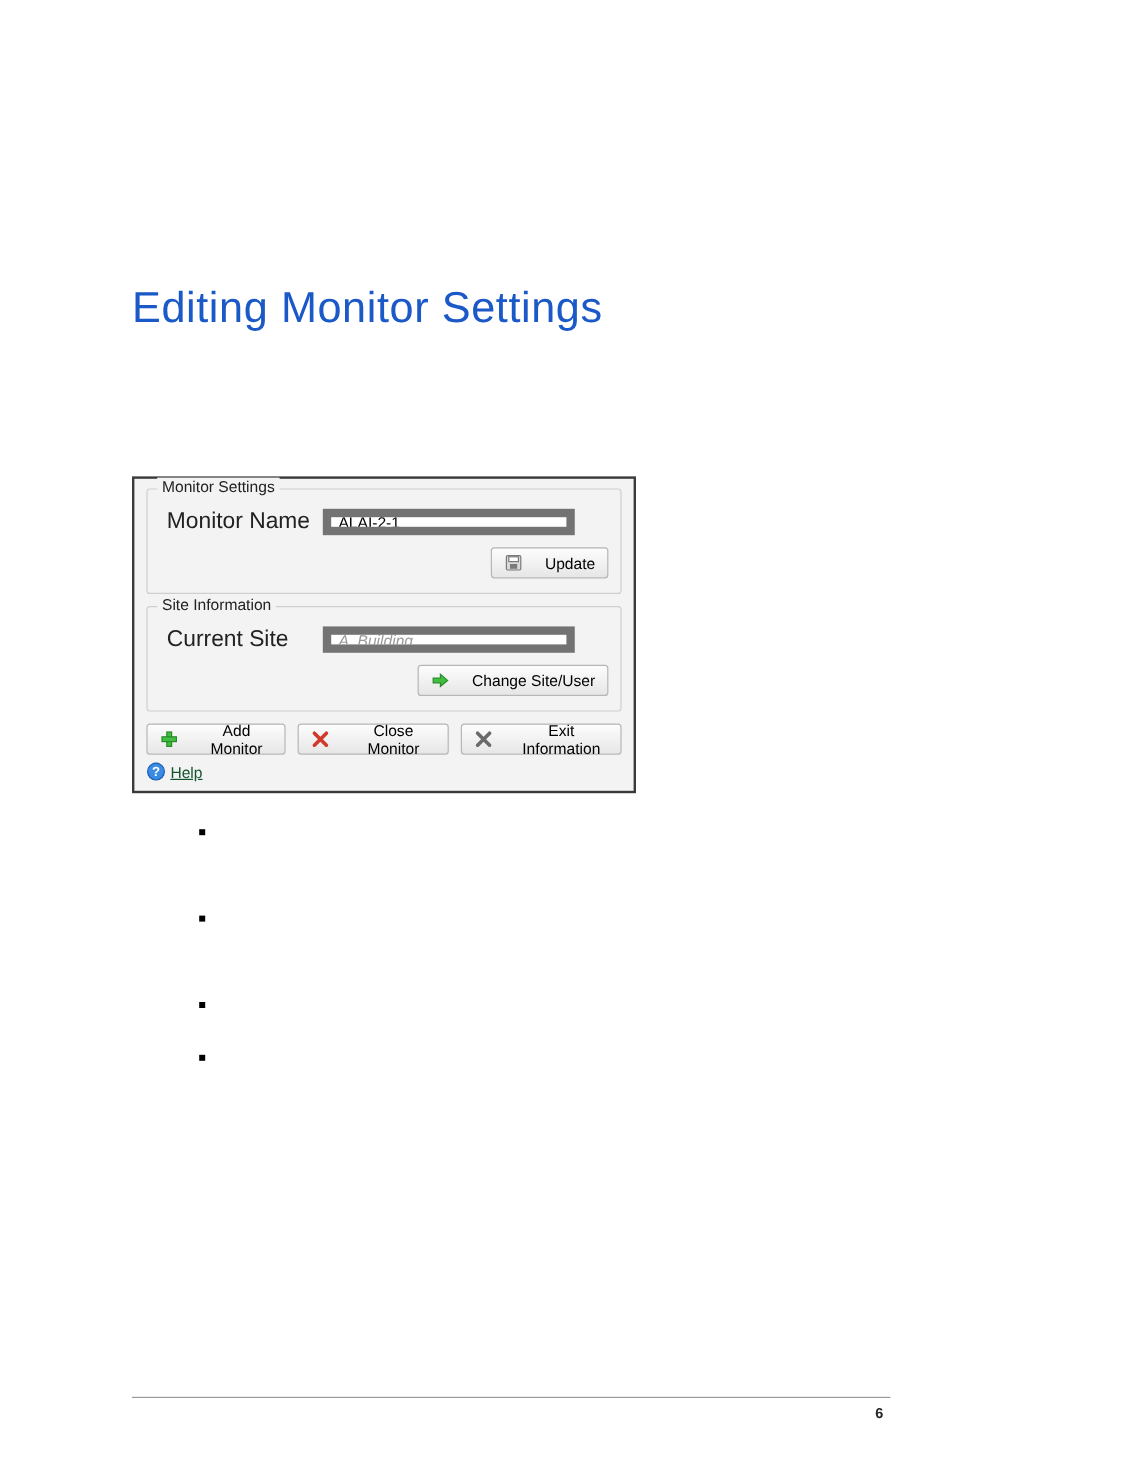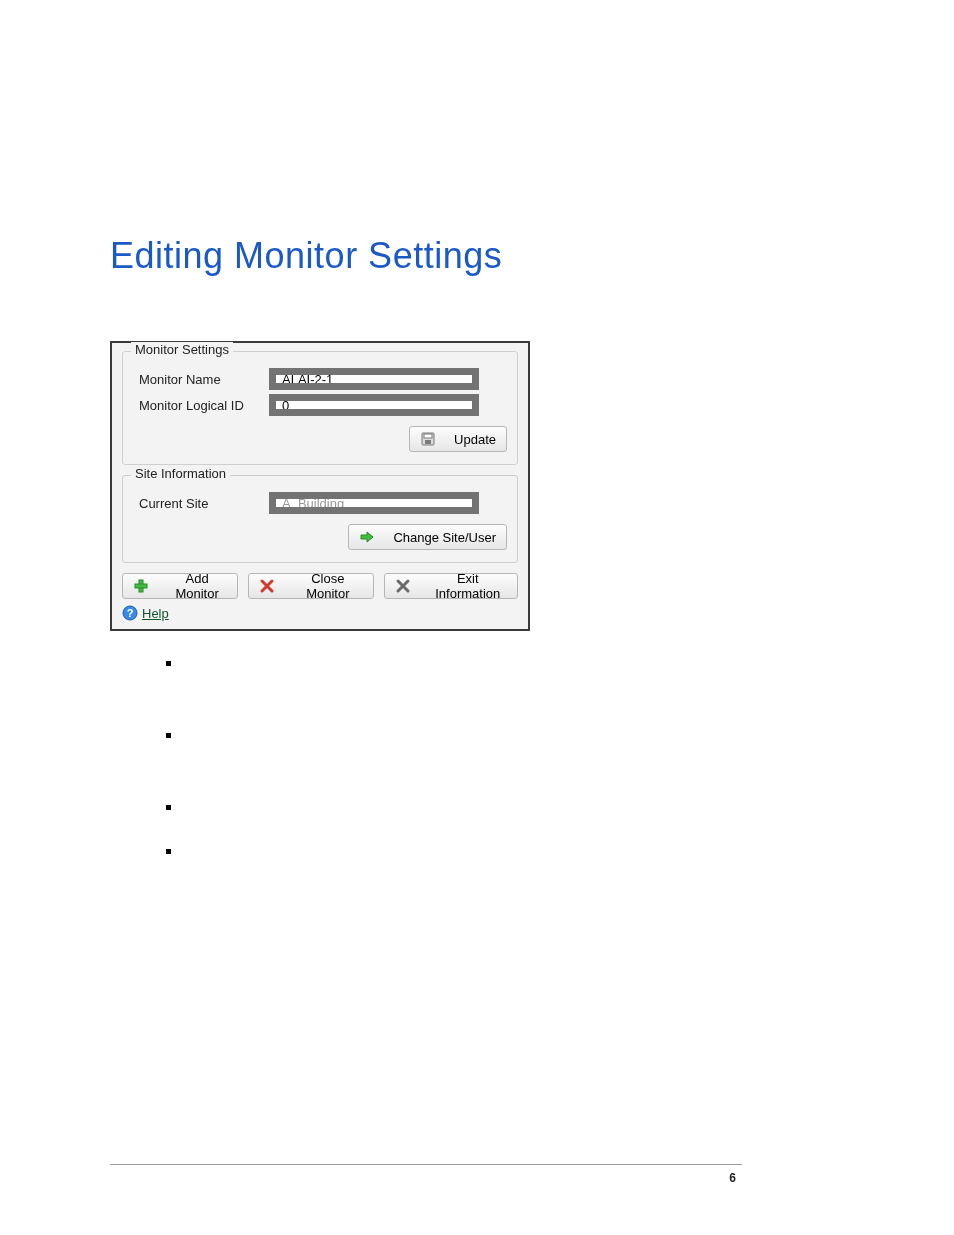--- a/index.html
+++ b/index.html
@@ -18,21 +18,21 @@
   }
   .heading {
     font-size: 36px;
     font-weight: 400;
     color: #1a59c7;
     letter-spacing: 0.5px;
     margin: 0;
     padding-top: 235px;
   }
   .panel {
-    margin-top: 64px;
+    margin-top: 120px;
     width: 420px;
     border: 2px solid #3a3a3a;
     background: #f3f3f3;
     padding: 8px 10px 8px 10px;
     box-sizing: border-box;
   }
   .fieldset {
     position: relative;
     border: 1px solid #cfcfcf;
     border-radius: 3px;
@@ -49,35 +49,36 @@
     font-size: 13px;
     color: #222;
   }
   .row {
     display: flex;
     align-items: center;
     margin: 4px 0;
   }
   .lbl {
     width: 130px;
-    font-size: 13px;
+    font-size: 19px;
     padding-left: 6px;
   }
   .inp {
     flex: 0 0 210px;
     height: 22px;
     border: 7px solid #737373;
     background: #ffffff;
     font-size: 13px;
     padding: 0 6px;
     box-sizing: border-box;
   }
   .inp.disabled {
     color: #9a9a9a;
     background: #ffffff;
+    font-style: italic;
   }
   .btn {
     display: inline-flex;
     align-items: center;
     gap: 18px;
     height: 26px;
     padding: 0 10px;
     font-size: 13px;
     border: 1px solid #b6b6b6;
     border-radius: 3px;
@@ -154,24 +155,20 @@
   <div class="panel">
 
     <div class="fieldset">
       <div class="legend">Monitor Settings</div>
 
       <div class="row">
         <div class="lbl">Monitor Name</div>
         <input class="inp" value="ALAI-2-1" style="">
       </div>
 
-      <div class="row">
-        <div class="lbl">Monitor Logical ID</div>
-        <input class="inp" value="0" style="">
-      </div>
 
       <div class="right-row">
         <button class="btn">
           <span class="ico">
             <svg viewBox="0 0 16 16">
                 <rect x="2" y="2" width="12" height="12" rx="1" fill="#d9d9d9" stroke="#7a7a7a"></rect>
                 <rect x="4" y="3" width="8" height="4" fill="#fff" stroke="#7a7a7a"></rect>
                 <rect x="5" y="9" width="6" height="4" fill="#7a7a7a"></rect>
               </svg>
           </span>

